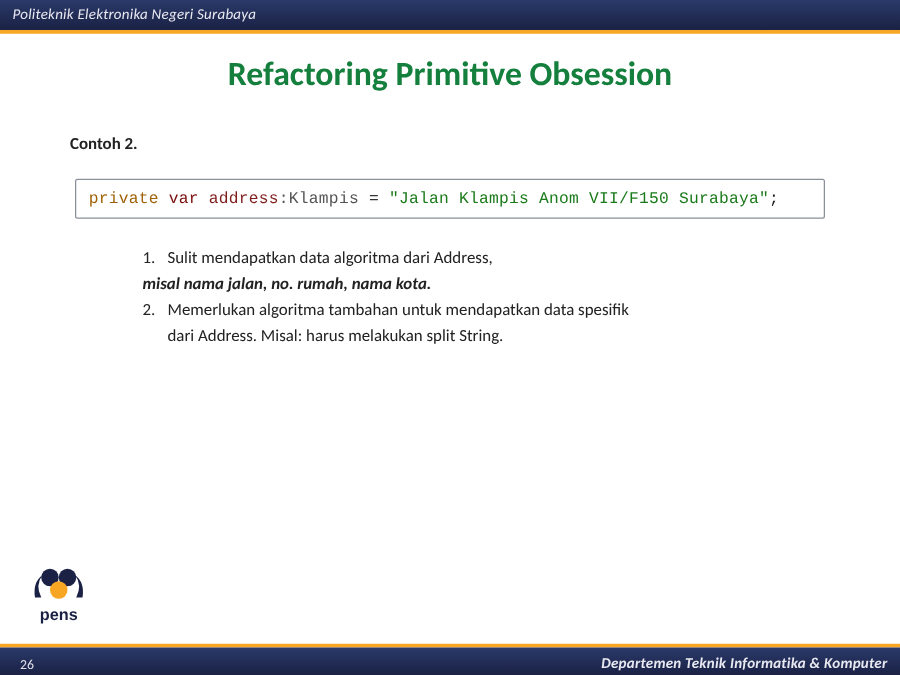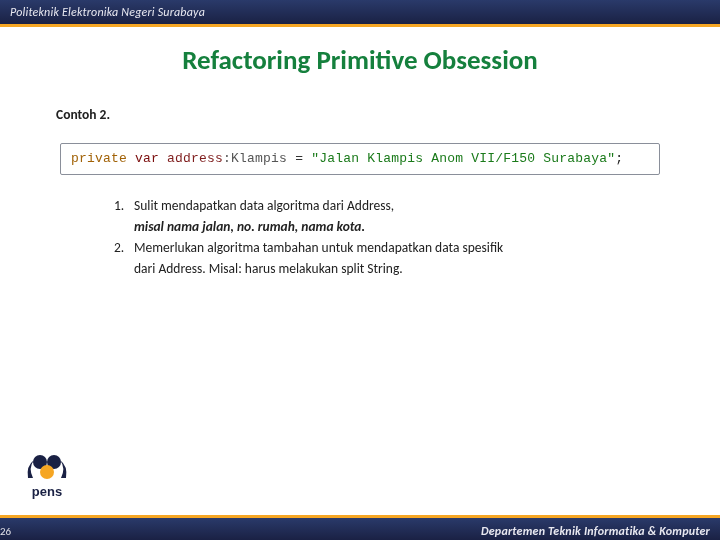--- a/index.html
+++ b/index.html
@@ -15,25 +15,25 @@
   .code-box .kw-var { color:#7a0c0c; }
   .code-box .ident { color:#7f1d1d; }
   .code-box .type { color:#555; }
   .code-box .eq { color:#333; }
   .code-box .str { color:#1a7a1a; }
   .weak { margin:22px 0 0 20px; }
   .weak-title { font-weight:700; }
   .weak-list { margin:4px 0 0 38px; }
   .weak-list .li { margin-bottom:2px; }
   .weak-list .num { display:inline-block; width:20px; }
-  .weak-list .cont { margin-left:20px; font-style:italic; font-weight:600; }
+  .weak-list .cont { font-style:italic; font-weight:600; }
   .logo { position:absolute; left:20px; bottom:36px; }
   .bottom-bar { position:absolute; left:0; bottom:0; width:100%; height:22px; background:linear-gradient(#2a3a6a,#1a2144); }
   .bottom-line { position:absolute; left:0; bottom:22px; width:100%; height:3px; background:#f6a623; }
-  .page-num { position:absolute; left:0; bottom:2px; color:#e0e0e8; font-size:11px; }
+  .page-num { position:absolute; left:16px; bottom:2px; color:#e0e0e8; font-size:11px; }
   .dept { position:absolute; right:10px; bottom:2px; color:#e8e8f0; font-size:12px; font-style:italic; font-weight:600; letter-spacing:.2px; }
   .logo svg { display:block; }
 </style>
 </head>
 <body>
 
 <div class="top-bar">
   <span>Politeknik Elektronika Negeri Surabaya</span>
 </div>
 <div class="top-line"></div>

